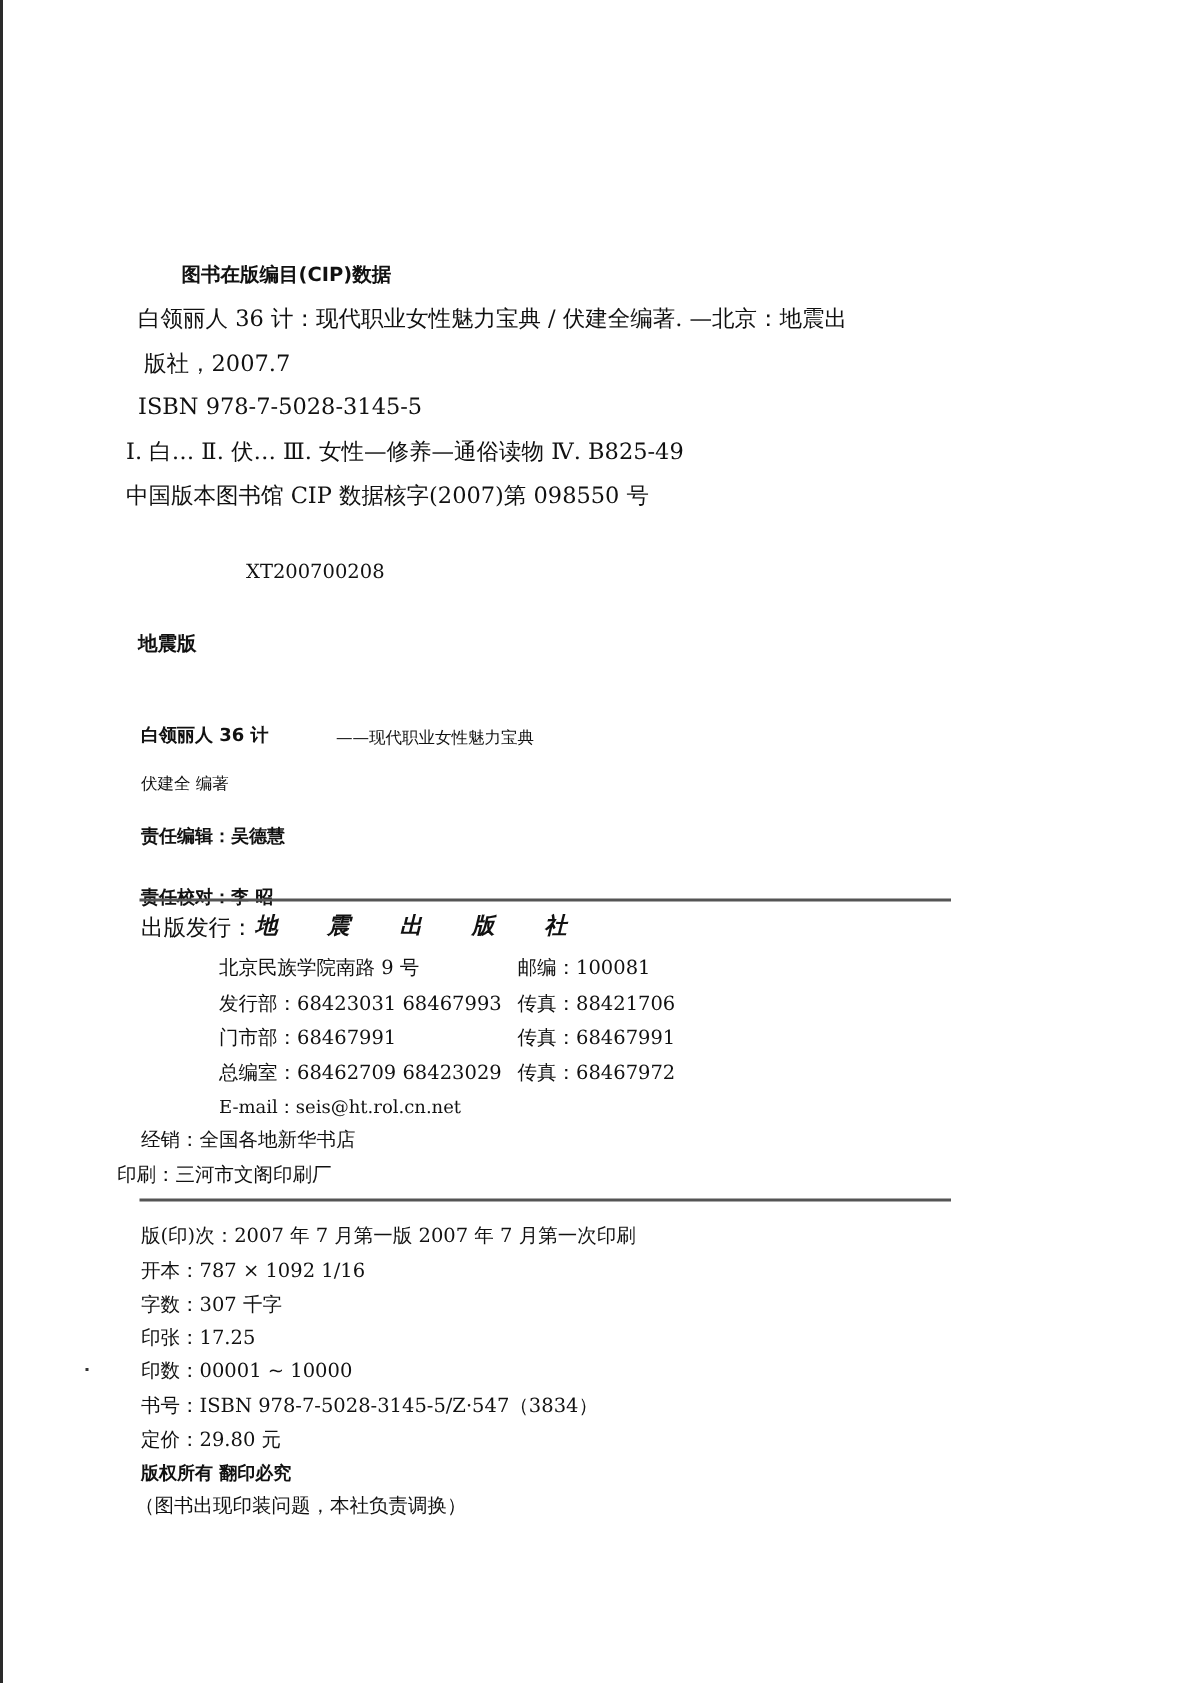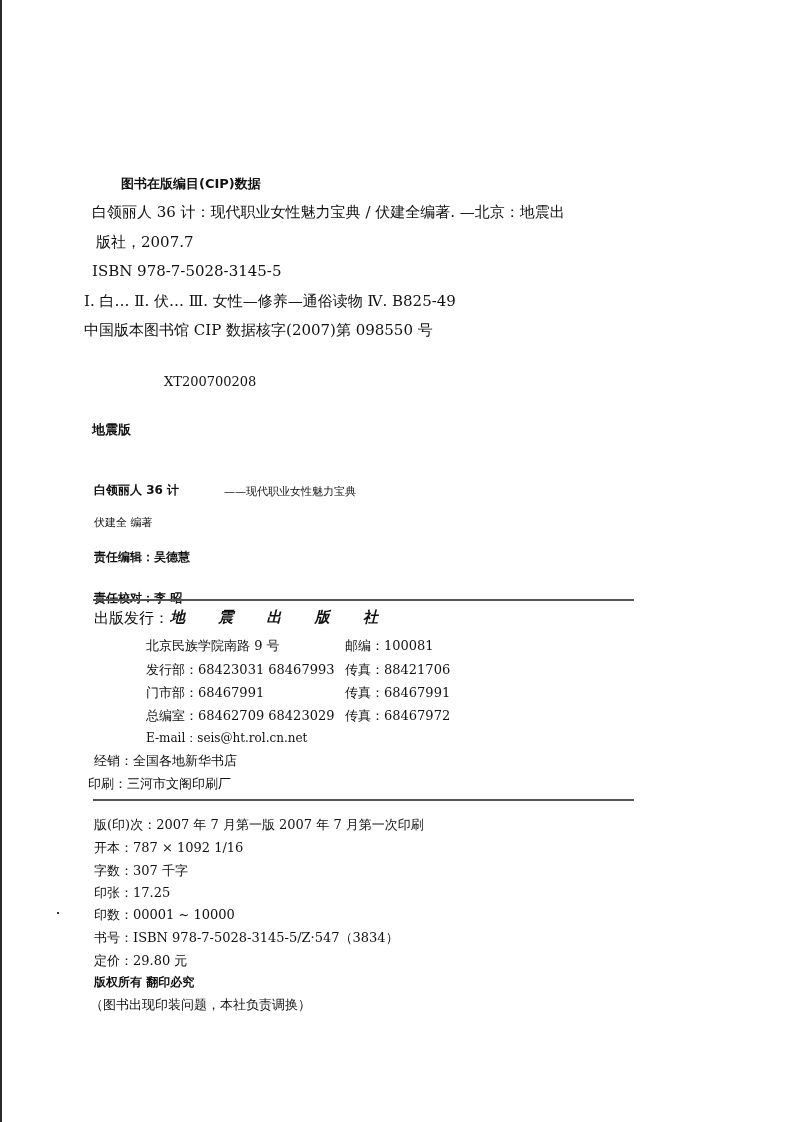--- a/index.html
+++ b/index.html
@@ -51,21 +51,21 @@
 
 <div class="t f13" style="left:146px;top:686px;">门市部：68467991</div>
 <div class="t f13" style="left:345px;top:686px;">传真：68467991</div>
 
 <div class="t f13" style="left:146px;top:709px;">总编室：68462709   68423029</div>
 <div class="t f13" style="left:345px;top:709px;">传真：68467972</div>
 
 <div class="t f12" style="left:146px;top:732px;">E-mail：seis@ht.rol.cn.net</div>
 
 <div class="t f13" style="left:94px;top:754px;">经销：全国各地新华书店</div>
-<div class="t f13" style="left:88px;top:777px;text-align:right;">印刷：三河市文阁印刷厂</div>
+<div class="t f13" style="left:78px;top:777px;text-align:right;">印刷：三河市文阁印刷厂</div>
 
 <div class="rule" style="top:799px;"></div>
 
 <div class="t f13" style="left:94px;top:818px;">版(印)次：2007 年 7 月第一版   2007 年 7 月第一次印刷</div>
 <div class="t f13" style="left:94px;top:841px;">开本：787 × 1092   1/16</div>
 <div class="t f13" style="left:94px;top:864px;">字数：307 千字</div>
 <div class="t f13" style="left:94px;top:886px;">印张：17.25</div>
 <div class="dot"></div>
 <div class="t f13" style="left:94px;top:908px;">印数：00001 ~ 10000</div>
 <div class="t f13" style="left:94px;top:931px;">书号：ISBN 978-7-5028-3145-5/Z·547（3834）</div>

